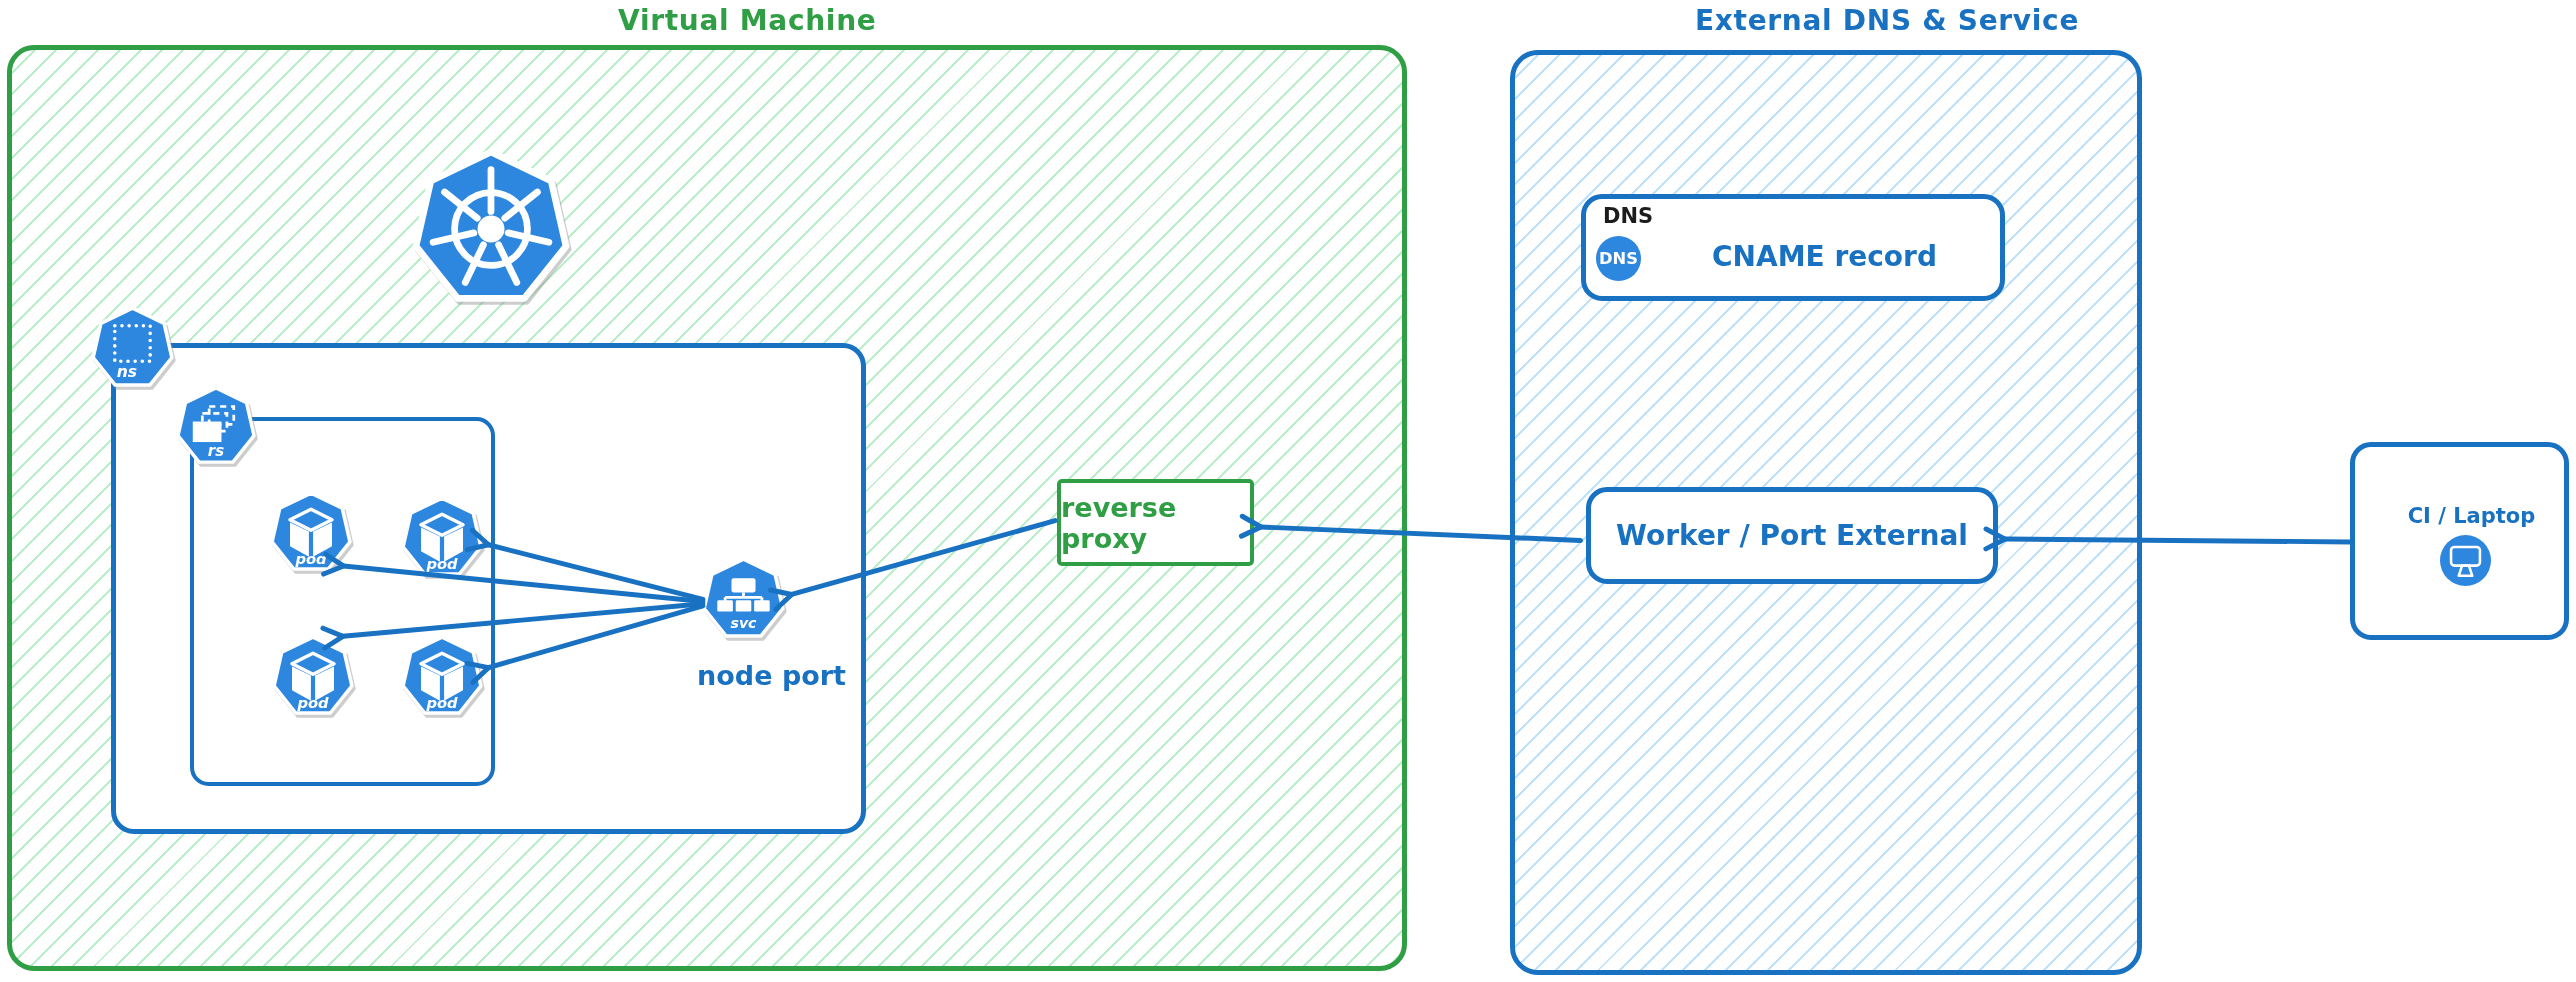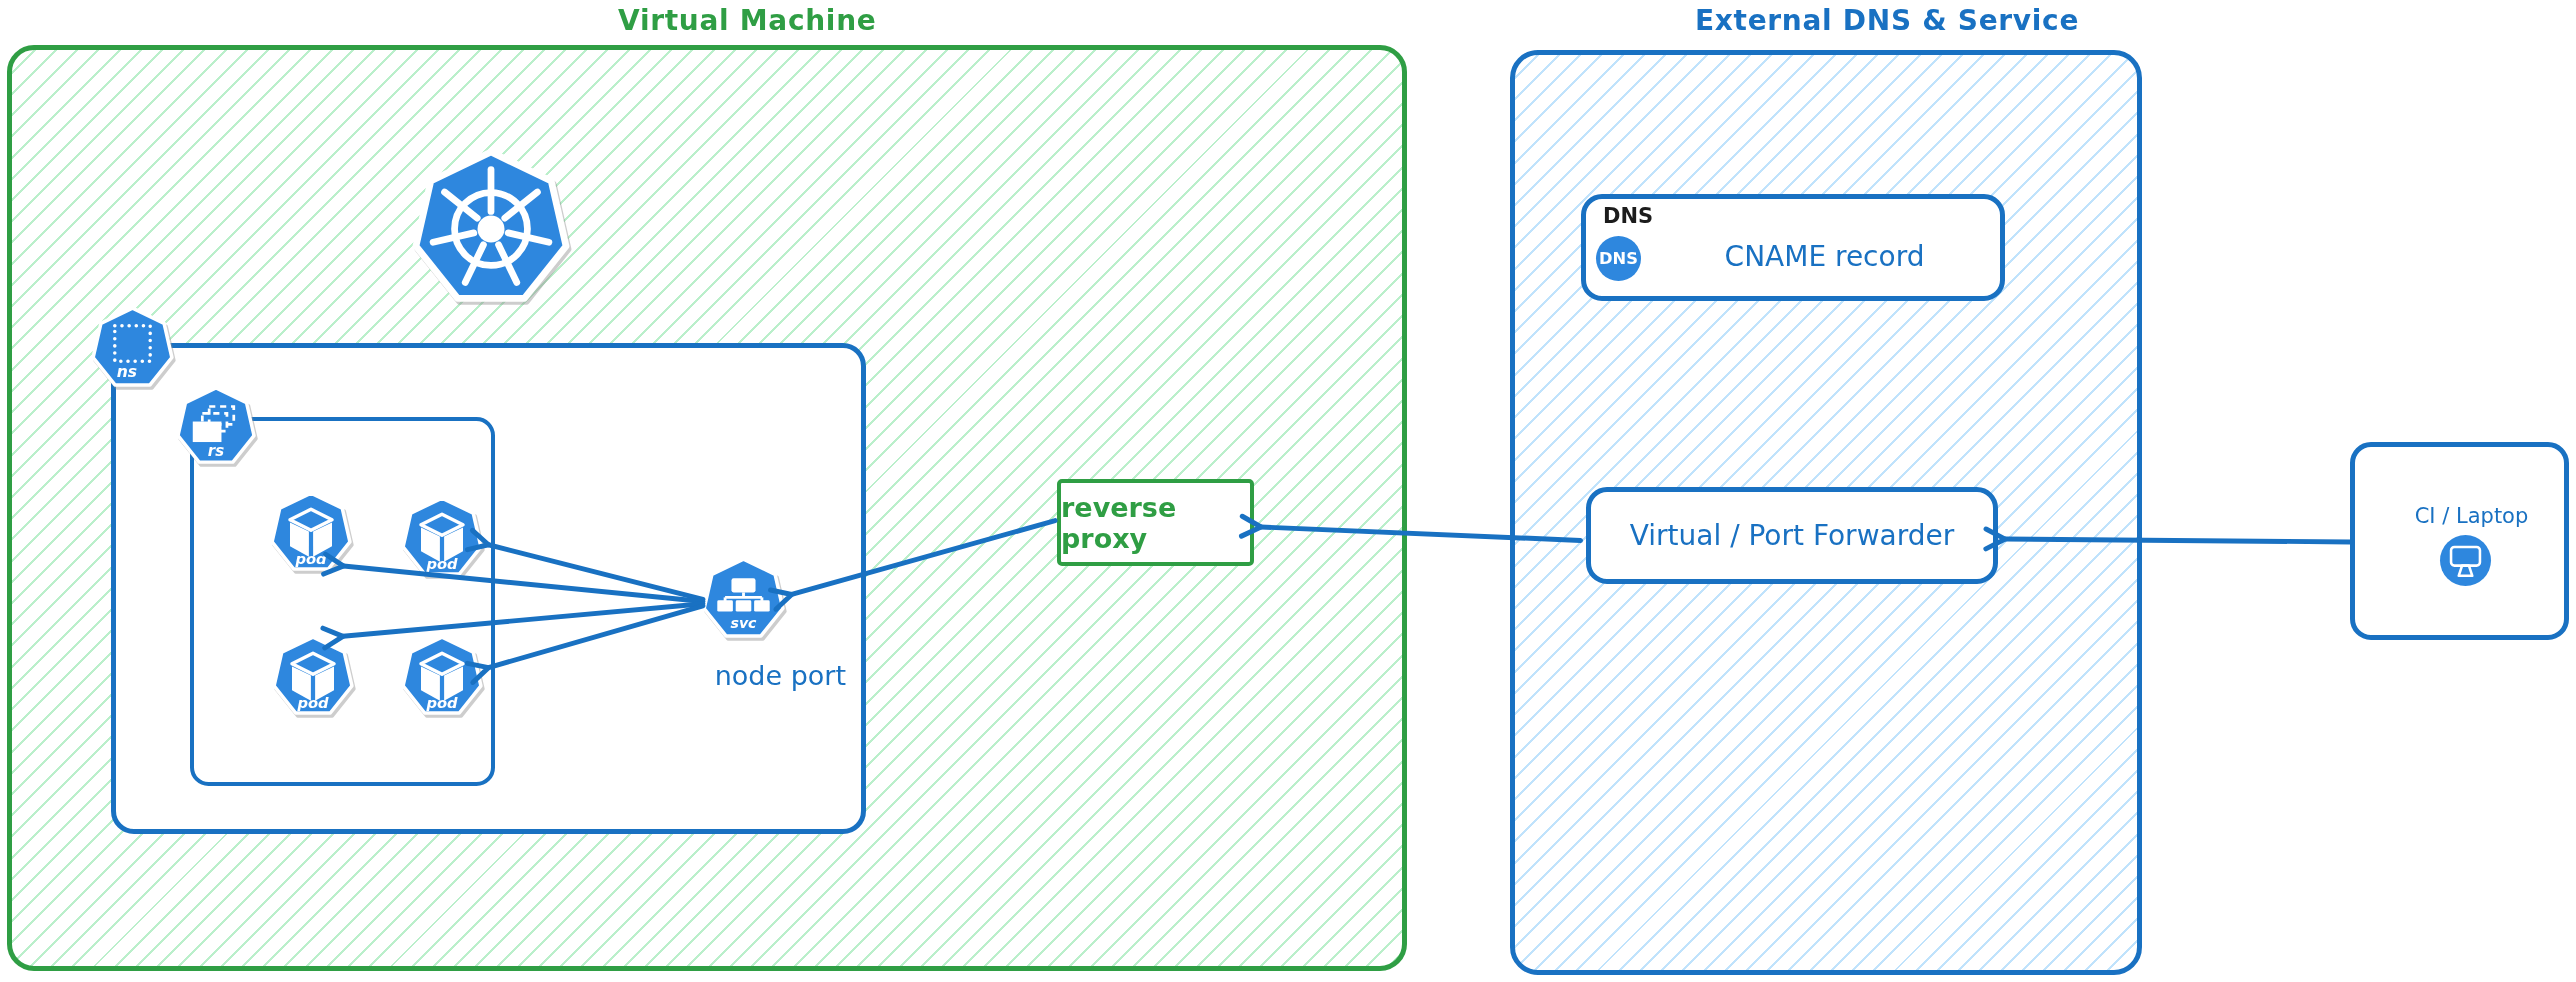--- a/index.html
+++ b/index.html
@@ -13,21 +13,21 @@
     background-image:repeating-linear-gradient(135deg,rgba(130,226,160,.55) 0 2.1px,transparent 2.1px 15px);
   }
   .region.blue{
     border:5px solid #1971c2;border-radius:28px;
     background-image:repeating-linear-gradient(135deg,rgba(150,208,250,.6) 0 2.1px,transparent 2.1px 15px);
   }
   .region-title{position:absolute;font-size:28px;font-weight:600;letter-spacing:0.7px;text-align:center;white-space:nowrap;}
   .region-title.green-t{color:#2f9e44;}
   .region-title.blue-t{color:#1971c2;}
   .white-box{position:absolute;box-sizing:border-box;background:#fff;border:5px solid #1971c2;}
-  .label-blue{color:#1971c2;font-weight:400;}
+  .label-blue{color:#1971c2;font-weight:700;}
   .label-green{color:#2f9e44;font-weight:600;}
   .centered-label{display:flex;align-items:center;justify-content:center;}
   .hepta{position:absolute;filter:drop-shadow(2.8px 3.6px 0 rgba(145,145,145,.45));}
   .hepta text{fill:#fff;font-family:"DejaVu Sans",sans-serif;font-style:italic;font-weight:600;text-anchor:middle;}
   .round-icon{position:absolute;border-radius:50%;background:#2e87de;display:flex;align-items:center;justify-content:center;}
   #arrows{position:absolute;left:0;top:0;pointer-events:none;}
   #arrows path{stroke:#1971c2;stroke-width:7;fill:none;stroke-linecap:round;}
 </style>
 </head>
 <body>
@@ -126,21 +126,21 @@
   </div>
 
   <div class="white-box" style="left:1581px;top:194px;width:424px;height:107px;border-radius:21px;"></div>
   <div style="position:absolute;left:1603px;top:204px;font-size:21px;font-weight:600;color:#1c1c1c;">DNS</div>
   <div class="round-icon" style="left:1596px;top:236px;width:45px;height:45px;">
     <span style="color:#fff;font-size:16.3px;font-weight:bold;">DNS</span>
   </div>
   <div class="label-blue" style="position:absolute;left:1661px;top:240px;width:327px;text-align:center;font-size:28px;">CNAME record</div>
 
   <div class="white-box centered-label" style="left:1586px;top:487px;width:412px;height:97px;border-radius:21px;">
-    <span class="label-blue" style="font-size:28px;">Virtual / Port Forwarder</span>
+    <span class="label-blue" style="font-size:28px;">Worker / Port External</span>
   </div>
 
   <div class="white-box" style="left:2350px;top:442px;width:219px;height:198px;border-radius:21px;"></div>
   <div class="label-blue" style="position:absolute;left:2350px;top:504px;width:219px;text-align:center;font-size:21px;padding-left:12px;">CI / Laptop</div>
   <div class="round-icon" style="left:2440px;top:535px;width:51px;height:51px;">
     <svg width="51" height="51" viewBox="0 0 120 120">
       <rect x="26" y="28" width="68" height="44" rx="8" fill="none" stroke="#fff" stroke-width="6"></rect>
       <polygon points="52,72 68,72 76,96 44,96" fill="none" stroke="#fff" stroke-width="6" stroke-linejoin="round"></polygon>
     </svg>
   </div>

